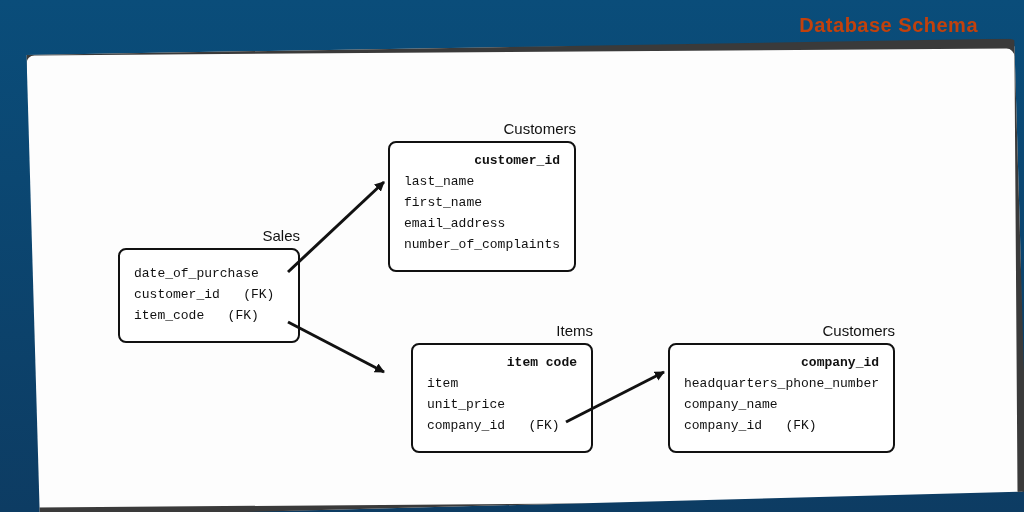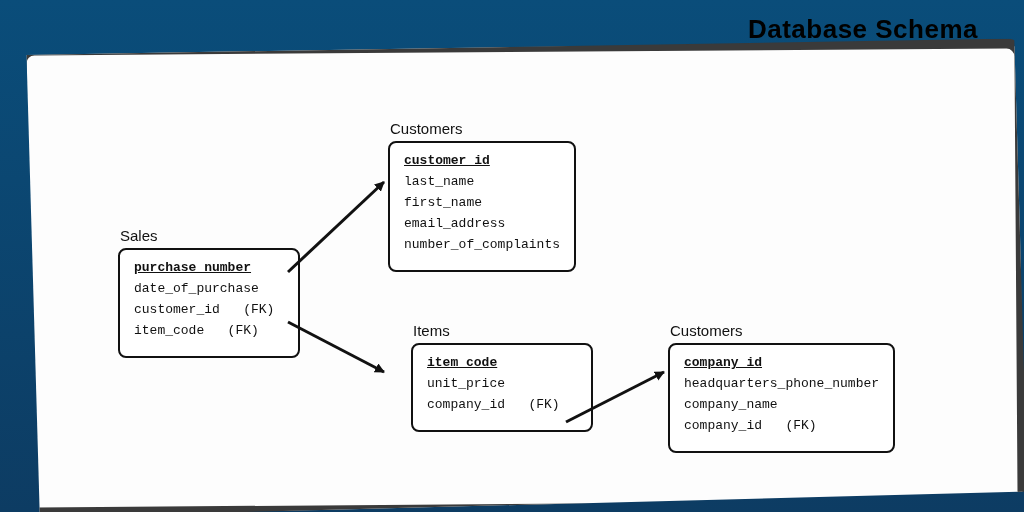--- a/index.html
+++ b/index.html
@@ -1,54 +1,53 @@
 <!DOCTYPE html>
 <html><head>
 <meta charset="utf-8">
 <style>
   html,body{margin:0;padding:0;width:1024px;height:512px;overflow:hidden;
             font-family:"Trebuchet MS","Segoe UI",sans-serif;}
   body{background:linear-gradient(to bottom,#0a4d7a,#0d3c63);}
 
-  .title{position:absolute;top:14px;right:46px;color:#000000;font-weight:700;
-         font-size:26px;letter-spacing:.5px;}
+  .title{position:absolute;top:14px;right:46px;color:#c2410c;font-weight:700;
+         font-size:20px;letter-spacing:.5px;}
 
   
   .card{position:absolute;left:18px;top:42px;width:988px;height:452px;
         background:#fdfdfd;border:10px solid #3a3a3a;border-radius:18px;
         transform:rotate(-0.4deg);
         clip-path:polygon(1% 2%,99% 0%,100% 96%,2% 100%);}
   .card-inner{position:absolute;inset:0;transform:rotate(.4deg);}
 
   
   .entity{position:absolute;font-family:"Courier New",monospace;font-size:13px;
           color:#111;}
   .entity .tname{font-family:"Trebuchet MS","Segoe UI",sans-serif;font-size:15px;
-                 margin:0 0 4px 2px;}
+                 margin:0 0 4px 2px;text-align:right;}
   .entity .box{border:2px solid #111;border-radius:8px;padding:10px 14px 12px;
                background:#fff;min-width:150px;}
-  .entity .pk{font-weight:700;text-decoration:underline;margin-bottom:6px;}
+  .entity .pk{font-weight:700;margin-bottom:6px;text-align:right;}
   .entity .field{margin:6px 0;white-space:pre;}
 
   
   svg.rel{position:absolute;left:0;top:0;width:988px;height:452px;
           pointer-events:none;}
 </style>
 </head>
 <body>
 
 <div class="title">Database Schema</div>
 
 <div class="card">
  <div class="card-inner">
 
   <div class="entity" style="left:90px;top:175px;">
     <div class="tname">Sales</div>
     <div class="box">
-      <div class="pk">purchase number</div>
       <div class="field">date_of_purchase</div>
       <div class="field">customer_id   (FK)</div>
       <div class="field">item_code   (FK)</div>
     </div>
   </div>
 
   <div class="entity" style="left:360px;top:68px;">
     <div class="tname">Customers</div>
     <div class="box">
       <div class="pk">customer_id</div>
@@ -56,20 +55,21 @@
       <div class="field">first_name</div>
       <div class="field">email_address</div>
       <div class="field">number_of_complaints</div>
     </div>
   </div>
 
   <div class="entity" style="left:360px;top:270px;margin-left:23px;">
     <div class="tname">Items</div>
     <div class="box">
       <div class="pk">item code</div>
+      <div class="field">item</div>
       <div class="field">unit_price</div>
       <div class="field">company_id   (FK)</div>
     </div>
   </div>
 
   <div class="entity" style="left:640px;top:270px;">
     <div class="tname">Customers</div>
     <div class="box">
       <div class="pk">company_id</div>
       <div class="field">headquarters_phone_number</div>

